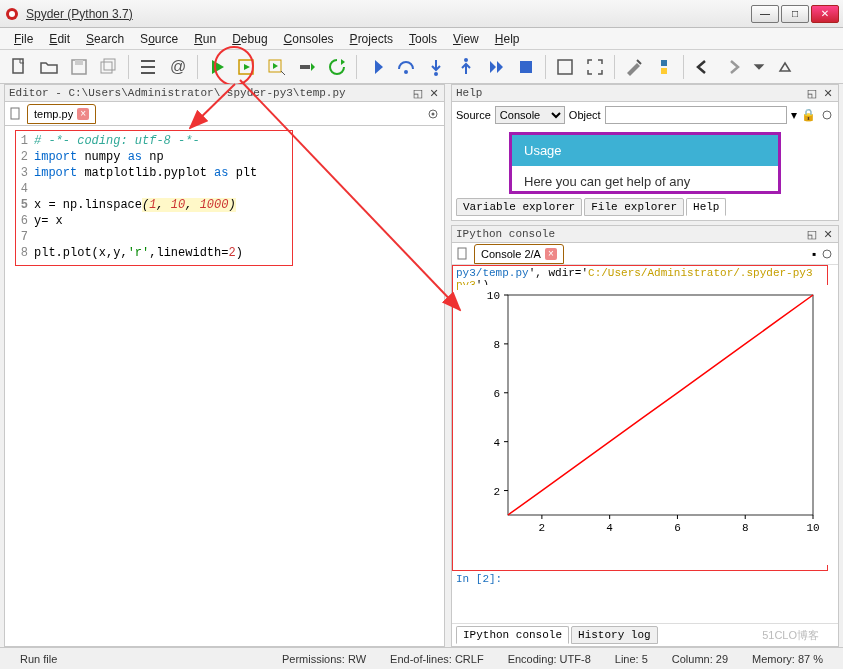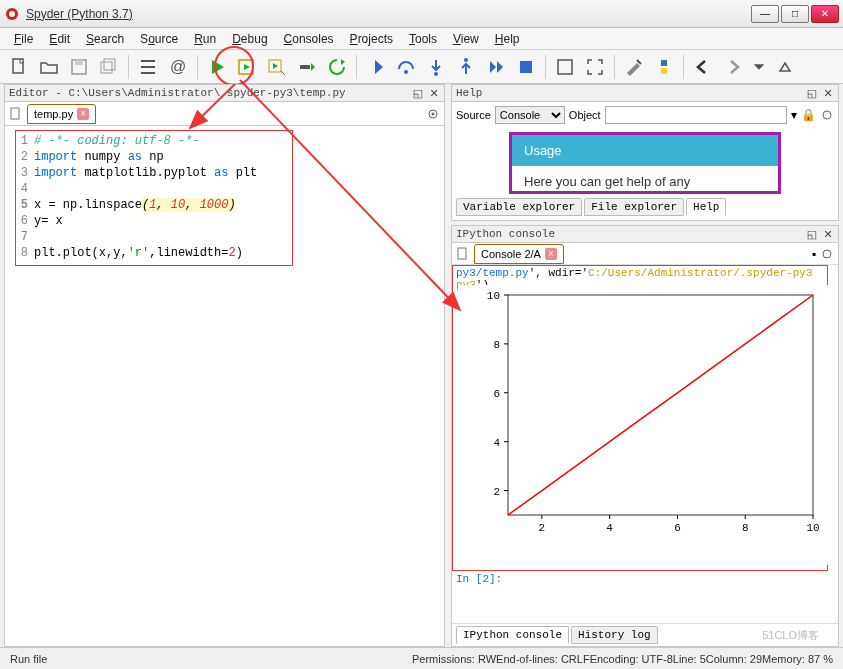--- a/index.html
+++ b/index.html
@@ -235,21 +235,22 @@
 }
 
 .statusbar {
   position: absolute;
   bottom: 0; left: 0; right: 0;
   height: 22px;
   background: #f0f0f0;
   border-top: 1px solid #c8c8c8;
   display: flex;
   align-items: center;
-  padding: 0 10px;
+  padding: 0 20px;
+  gap: 24px;
   font-size: 11px;
   color: #333;
 }
 .statusbar .sp { margin-left: auto; }
 
 .annotation {
   position: absolute;
   pointer-events: none;
   z-index: 100;
 }

